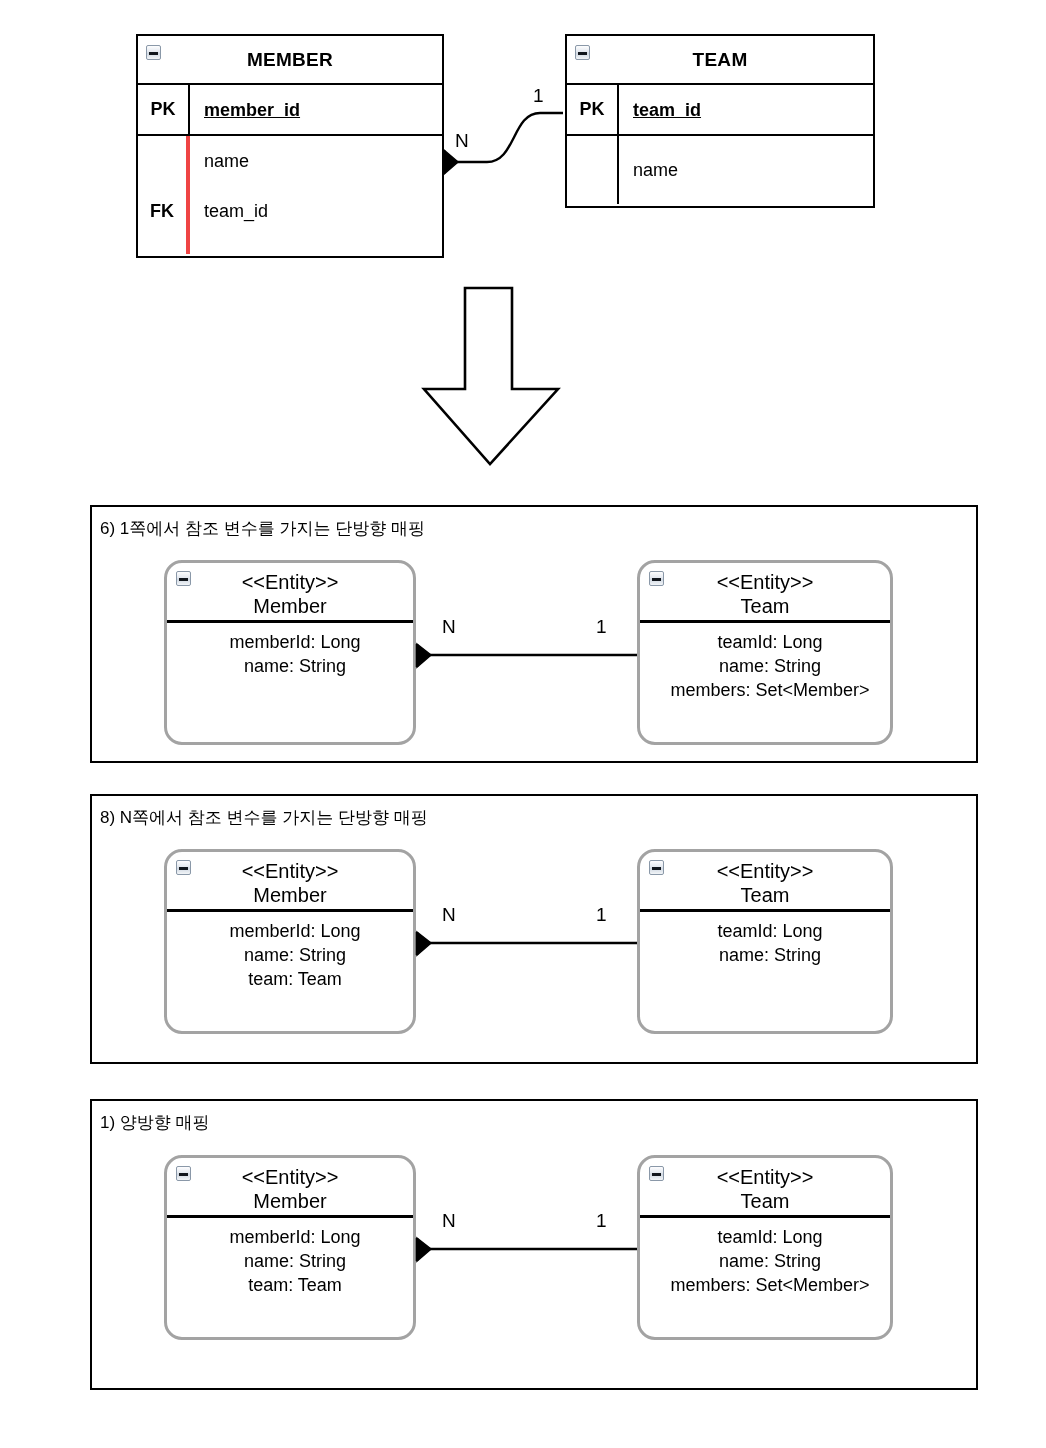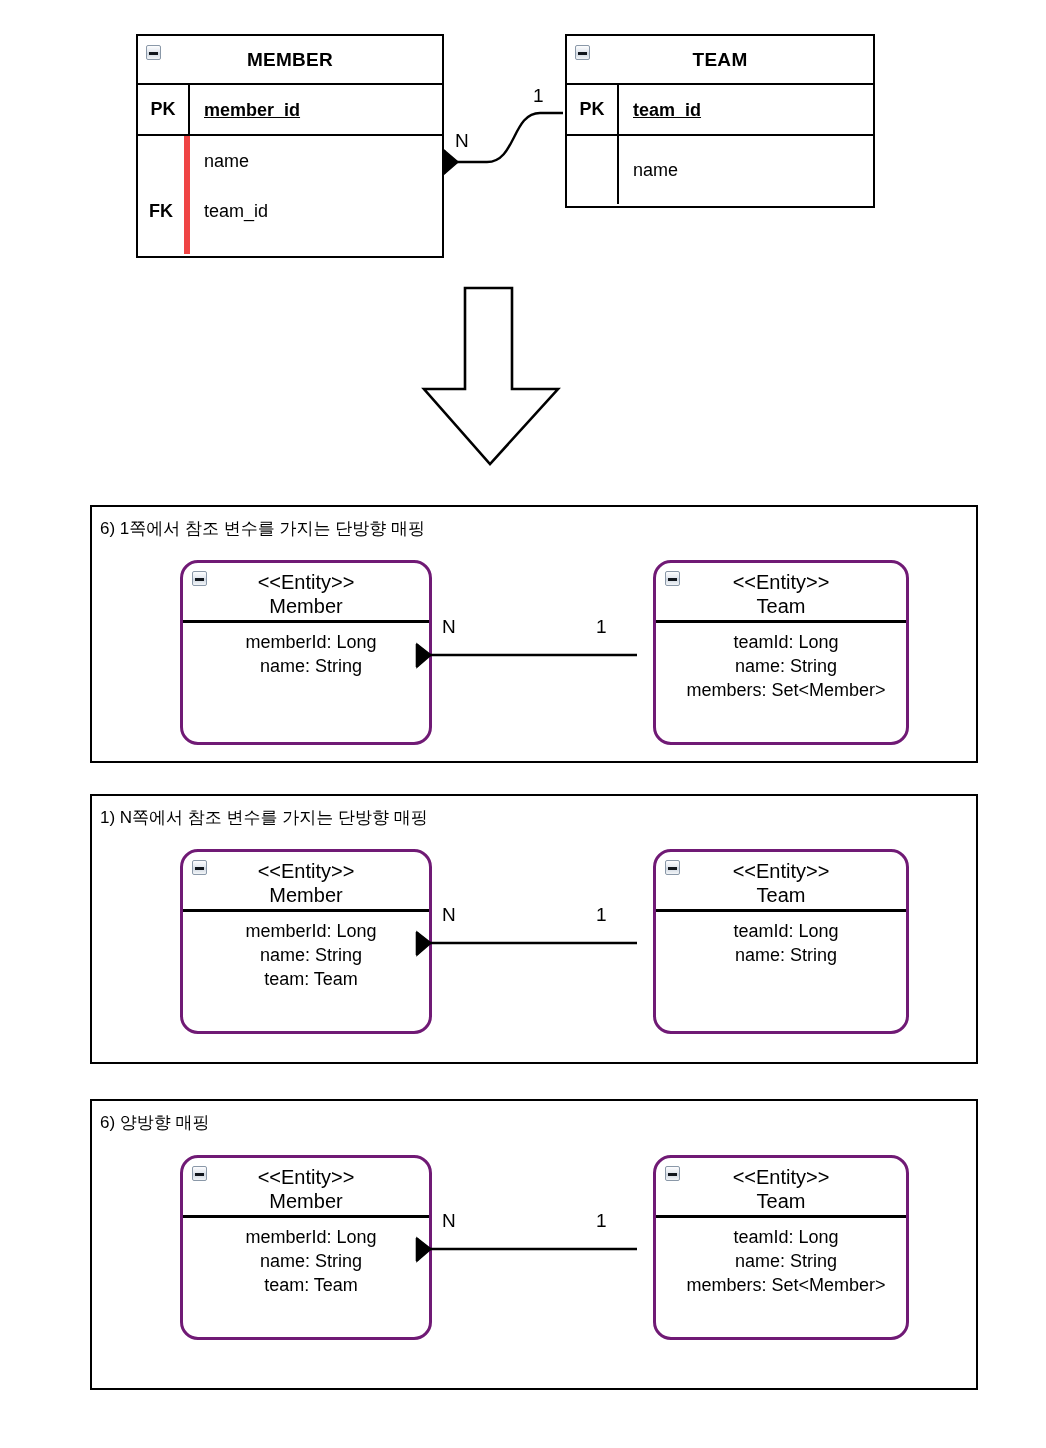--- a/index.html
+++ b/index.html
@@ -72,21 +72,21 @@
   }
 
   
   .erd-split {
     display: flex;
     box-sizing: border-box;
   }
   .erd-split .col-key {
     width: 52px;
     min-width: 52px;
-    border-right: 6px solid #ef4444;
+    border-right: 4px solid #ef4444;
     box-sizing: border-box;
     display: flex;
     flex-direction: column;
   }
   .erd-split .col-val {
     flex: 1;
     box-sizing: border-box;
     display: flex;
     flex-direction: column;
   }
@@ -115,26 +115,25 @@
     left: 2px;
     right: 2px;
     top: 6px;
     height: 3px;
     background: #11161c;
   }
 
   
   .uml-box {
     position: absolute;
-    border: 3px solid #701a75;
+    border: 3px solid #a3a3a3;
     border-radius: 18px;
     background: #fff;
     box-sizing: border-box;
     overflow: hidden;
-    margin-left: 16px;
   }
   .uml-head {
     position: relative;
     border-bottom: 3px solid #000;
     box-sizing: border-box;
     text-align: center;
     padding-top: 8px;
     height: 60px;
   }
   .uml-stereo {
@@ -272,21 +271,21 @@
 
 <svg class="overlay" width="1046" height="1448">
   <line x1="428" y1="655" x2="637" y2="655" stroke="#000" stroke-width="2.4"></line>
   <path d="M 417 644 L 417 667" stroke="#000" stroke-width="2.6" fill="none"></path>
   <path d="M 417 644 L 431 655 L 417 667 Z" fill="#000" stroke="#000" stroke-width="1.5"></path>
 </svg>
 <span class="mult-label" style="left:442px; top:617px;">N</span>
 <span class="mult-label" style="left:596px; top:617px;">1</span>
 
 <div class="panel" style="left:90px; top:794px; width:888px; height:270px;">
-  <span class="panel-title">1) N쪽에서 참조 변수를 가지는 단방향 매핑</span>
+  <span class="panel-title">8) N쪽에서 참조 변수를 가지는 단방향 매핑</span>
 </div>
 
 <div class="uml-box" style="left:164px; top:849px; width:252px; height:185px;">
   <div class="uml-head">
     <span class="min-icon" style="left:9px; top:8px;"></span>
     <div class="uml-stereo">&lt;&lt;Entity&gt;&gt;</div>
     <div class="uml-name">Member</div>
   </div>
   <div class="uml-body">
     <div class="uml-attr">memberId: Long</div>
@@ -309,21 +308,21 @@
 
 <svg class="overlay" width="1046" height="1448">
   <line x1="428" y1="943" x2="637" y2="943" stroke="#000" stroke-width="2.4"></line>
   <path d="M 417 932 L 417 955" stroke="#000" stroke-width="2.6" fill="none"></path>
   <path d="M 417 932 L 431 943 L 417 955 Z" fill="#000" stroke="#000" stroke-width="1.5"></path>
 </svg>
 <span class="mult-label" style="left:442px; top:905px;">N</span>
 <span class="mult-label" style="left:596px; top:905px;">1</span>
 
 <div class="panel" style="left:90px; top:1099px; width:888px; height:291px;">
-  <span class="panel-title">6) 양방향 매핑</span>
+  <span class="panel-title">1) 양방향 매핑</span>
 </div>
 
 <div class="uml-box" style="left:164px; top:1155px; width:252px; height:185px;">
   <div class="uml-head">
     <span class="min-icon" style="left:9px; top:8px;"></span>
     <div class="uml-stereo">&lt;&lt;Entity&gt;&gt;</div>
     <div class="uml-name">Member</div>
   </div>
   <div class="uml-body">
     <div class="uml-attr">memberId: Long</div>

